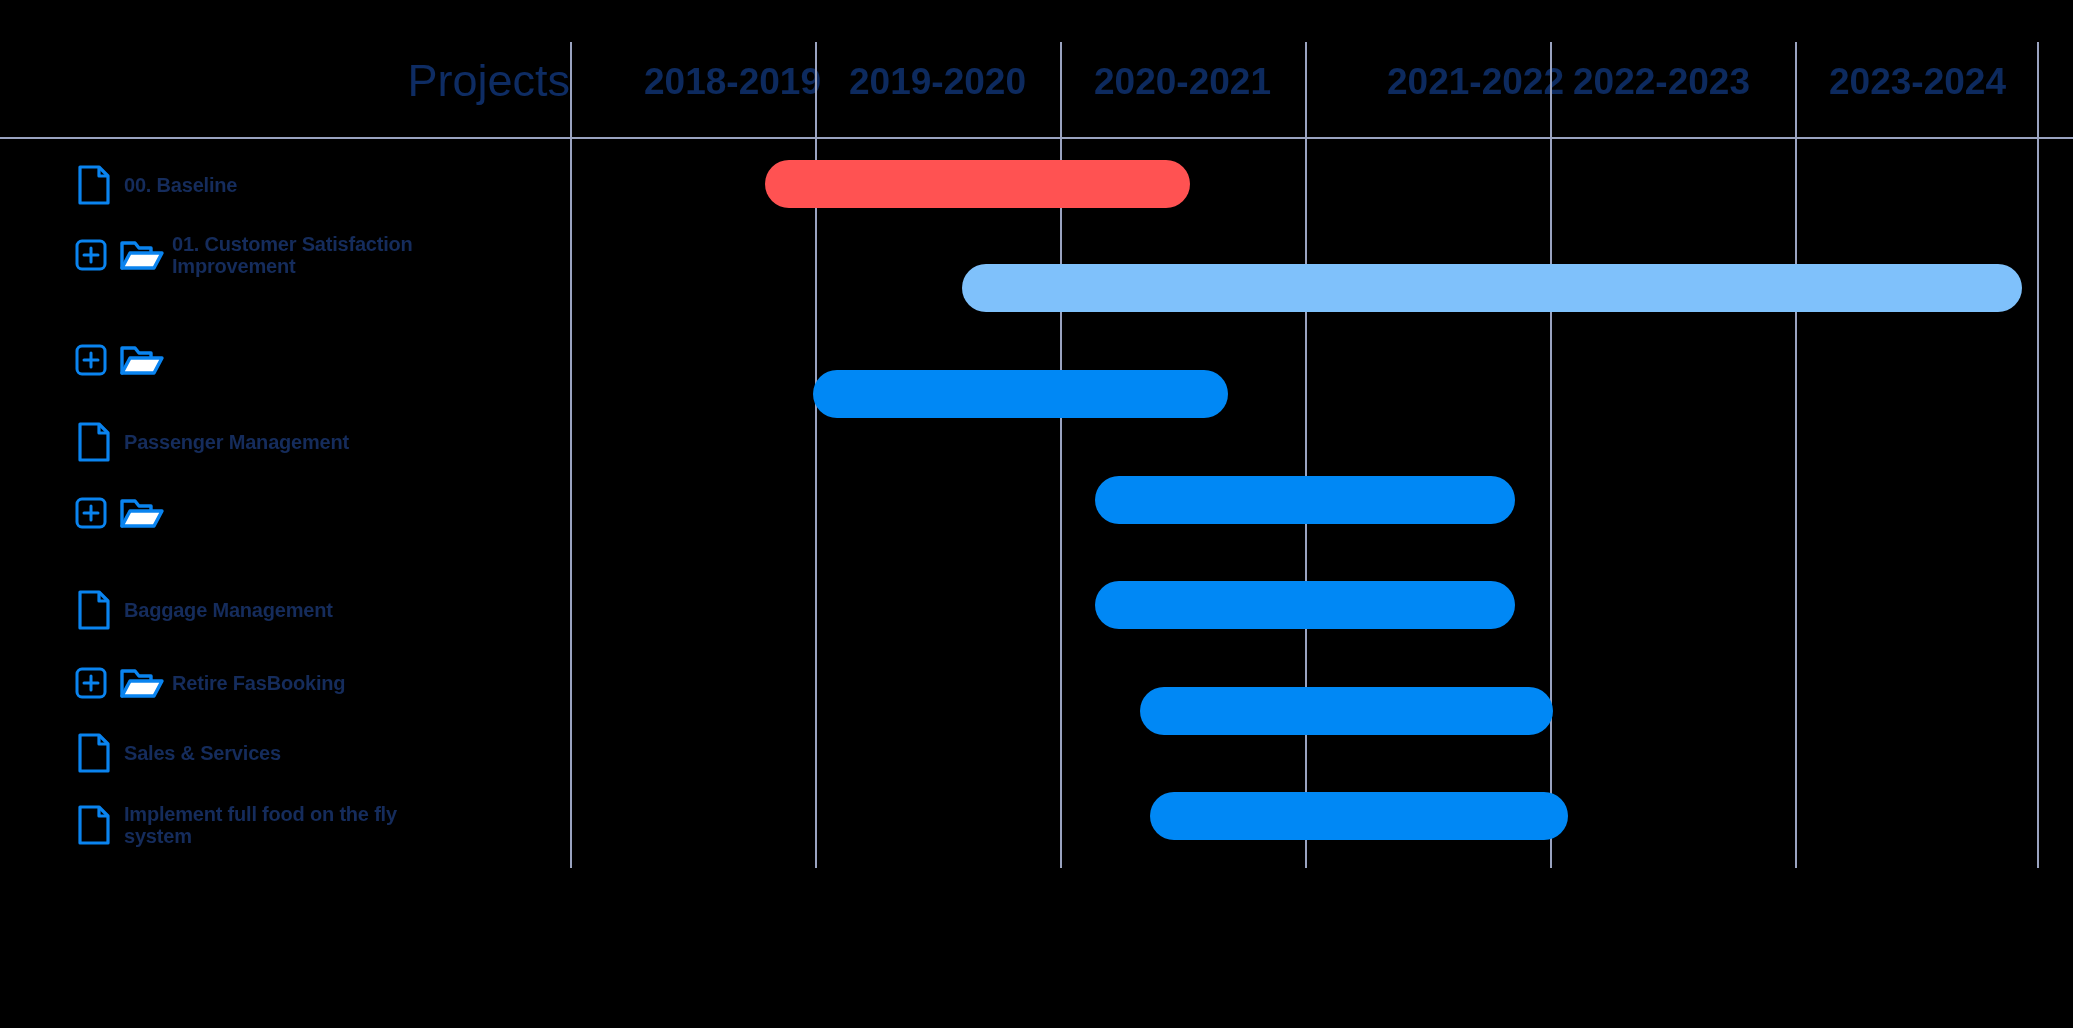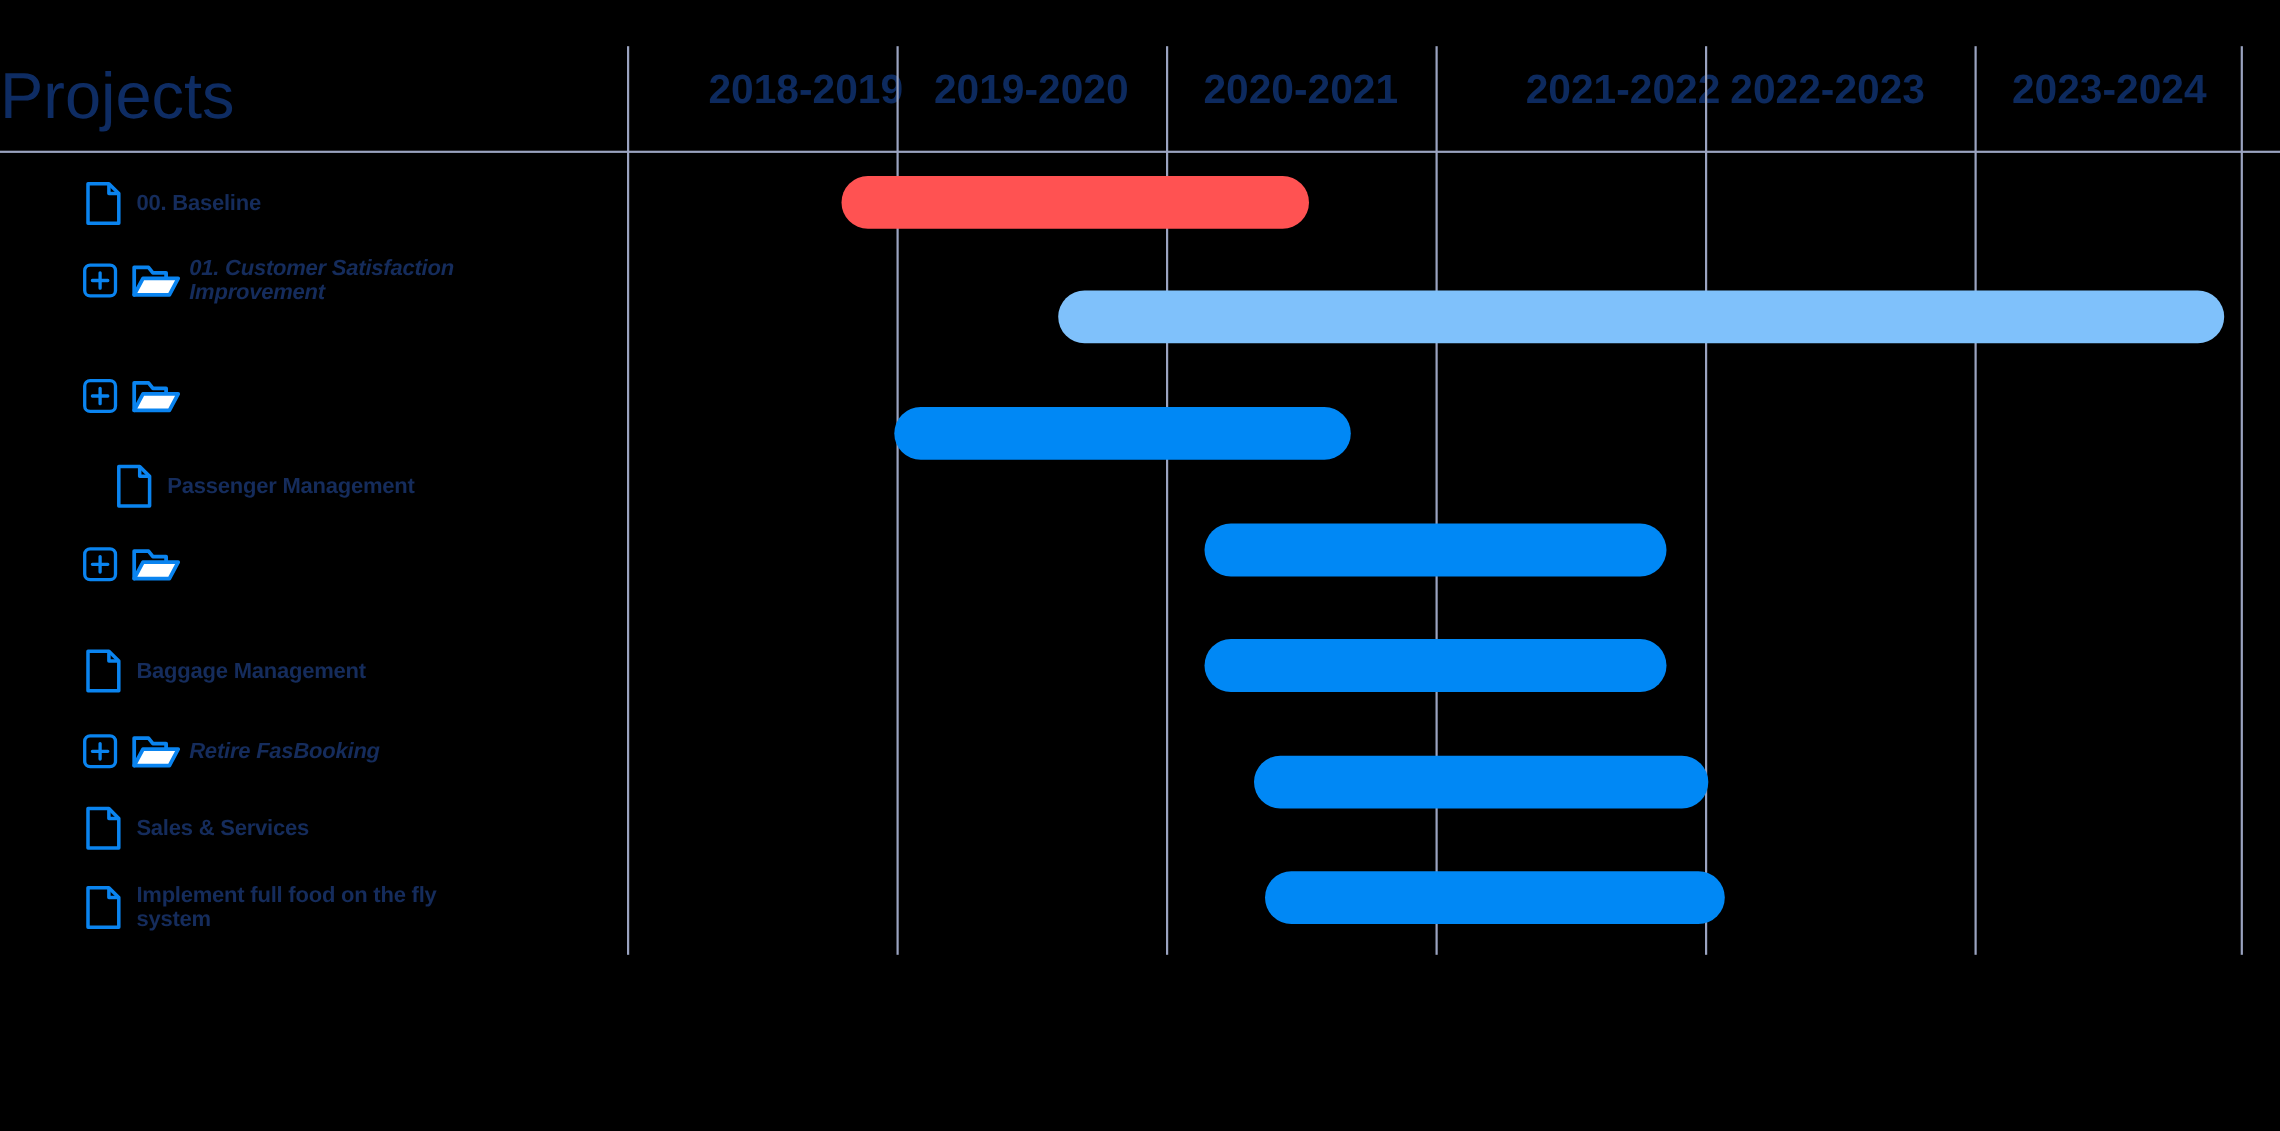--- a/index.html
+++ b/index.html
@@ -19,22 +19,22 @@
     background: #000000;
     overflow: hidden;
   }
 
   
   .header-title {
     position: absolute;
     left: 0px;
     top: 58px;
     width: 570px;
-    text-align: left;
-    font-size: 59px;
+    text-align: right;
+    font-size: 45px;
     font-weight: 400;
     color: #0e2c63;
     letter-spacing: 0px;
     line-height: 1;
   }
   .year-cell {
     position: absolute;
     top: 62px;
     height: 50px;
     text-align: center;
@@ -82,21 +82,21 @@
   .type-icon.indent1 { left: 122px; }
   .task-label {
     position: absolute;
     font-size: 20px;
     font-weight: 700;
     color: #152c5c;
     line-height: 1.12;
     letter-spacing: -0.2px;
   }
   .task-label.indent0 { left: 124px; width: 300px; }
-  .task-label.indent1 { left: 172px; width: 300px; font-style: italic; }
+  .task-label.indent1 { left: 172px; width: 300px; }
 
   svg { display: block; overflow: visible; }
 
   
   .bar {
     position: absolute;
     height: 48px;
     border-radius: 26px;
   }
 </style>
@@ -159,21 +159,21 @@
             <path d="M16 9 V23 M9 16 H23" stroke="#0a84f0" stroke-width="3" stroke-linecap="round"></path>
           </svg>
         </div>
         <div class="icon-slot type-icon indent1">
           <svg width="44" height="34" viewBox="0 0 44 34">
             <path d="M2 30 V5 H15 L19 10 H31 V15" fill="none" stroke="#0a84f0" stroke-width="3.4" stroke-linejoin="round" stroke-linecap="round"></path>
             <path d="M2 30 L10 15 H42 L34 30 Z" fill="#ffffff" stroke="#0a84f0" stroke-width="3.4" stroke-linejoin="round"></path>
           </svg>
         </div>
       </div>
-      <div class="task-row" style="top: 407px; margin-left: 28px;">
+      <div class="task-row" style="top: 407px;">
         <div class="icon-slot type-icon indent0">
           <svg width="34" height="40" viewBox="0 0 34 40">
             <path d="M3 2 H22 L31 11 V38 H3 Z" fill="none" stroke="#0a84f0" stroke-width="3.2" stroke-linejoin="round"></path>
             <path d="M22 2 V11 H31" fill="none" stroke="#0a84f0" stroke-width="3.2" stroke-linejoin="round"></path>
           </svg>
         </div>
         <div class="task-label indent0">Passenger Management</div>
       </div>
       <div class="task-row" style="top: 478px;">
         <div class="icon-slot expand-icon">

